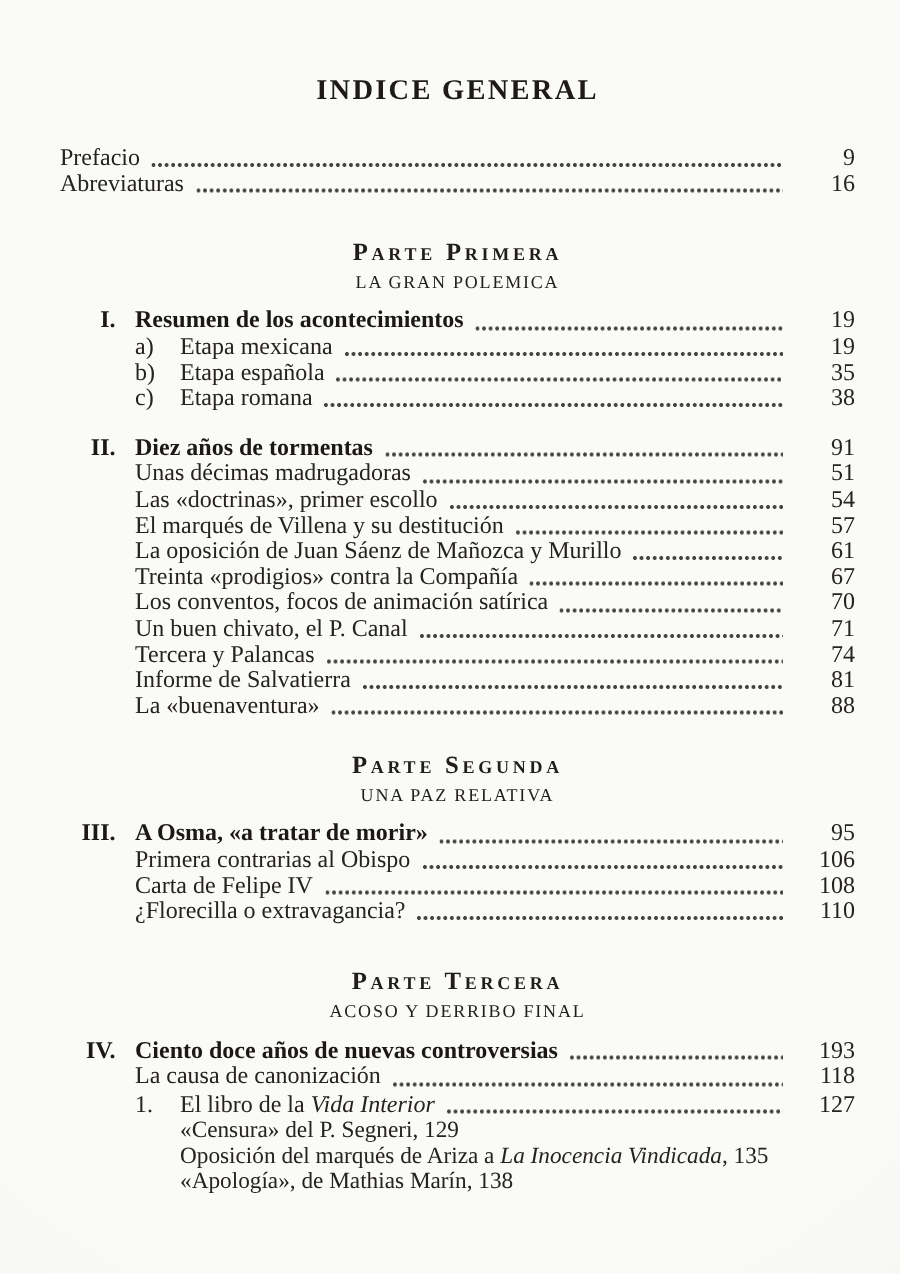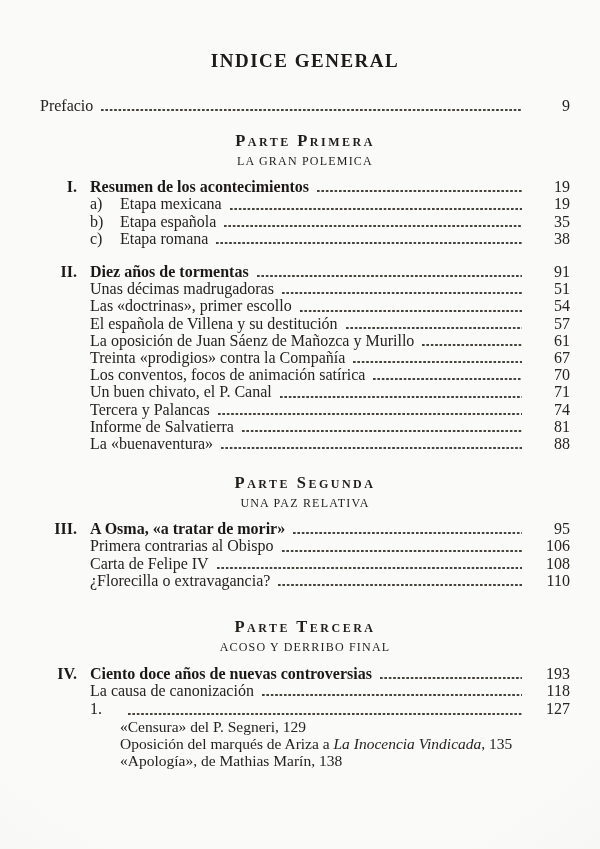--- a/index.html
+++ b/index.html
@@ -43,21 +43,21 @@
     letter-spacing: 2.5px;
     color: #211e1a;
   }
   .part-sub {
     margin-top: 3px;
     text-align: center;
     font-size: 12px;
     letter-spacing: 1.2px;
     color: #211e1a;
   }
-  .mt-27 { margin-top: 17px; }
+  .mt-27 { margin-top: 27px; }
   .mt-21 { margin-top: 21px; }
   .mt-28 { margin-top: 28px; }
   .row {
     display: flex;
     align-items: baseline;
     font-size: 16px;
     line-height: 17.2px;
   }
   .row.lvl1 { margin-top: 9px; }
   .row.lvl1 .num,
@@ -109,20 +109,25 @@
   <div class="content">
 
     <div class="doc-title">INDICE GENERAL</div>
 
     <div class="front-matter">
       <div class="row">
         <span class="txt">Prefacio</span>
         <span class="leader"></span>
         <span class="pg">9</span>
       </div>
+      <div class="row">
+        <span class="txt">Abreviaturas</span>
+        <span class="leader"></span>
+        <span class="pg">16</span>
+      </div>
     </div>
 
     <div class="part-head mt-27">Parte Primera</div>
     <div class="part-sub">LA GRAN POLEMICA</div>
 
     <div class="row lvl1">
       <span class="num">I.</span>
       <span class="ttl">Resumen de los acontecimientos</span>
       <span class="leader"></span>
       <span class="pg">19</span>
@@ -156,21 +161,21 @@
       <span class="txt">Unas décimas madrugadoras</span>
       <span class="leader"></span>
       <span class="pg">51</span>
     </div>
     <div class="row sub">
       <span class="txt">Las «doctrinas», primer escollo</span>
       <span class="leader"></span>
       <span class="pg">54</span>
     </div>
     <div class="row sub">
-      <span class="txt">El española de Villena y su destitución</span>
+      <span class="txt">El marqués de Villena y su destitución</span>
       <span class="leader"></span>
       <span class="pg">57</span>
     </div>
     <div class="row sub">
       <span class="txt">La oposición de Juan Sáenz de Mañozca y Murillo</span>
       <span class="leader"></span>
       <span class="pg">61</span>
     </div>
     <div class="row sub">
       <span class="txt">Treinta «prodigios» contra la Compañía</span>
@@ -237,20 +242,21 @@
       <span class="leader"></span>
       <span class="pg">193</span>
     </div>
     <div class="row sub">
       <span class="txt">La causa de canonización</span>
       <span class="leader"></span>
       <span class="pg">118</span>
     </div>
     <div class="row sub" style="margin-top:1px">
       <span class="marker">1.</span>
+      <span class="txt"><span>El libro de la </span><span class="it">Vida Interior</span></span>
       <span class="leader"></span>
       <span class="pg">127</span>
     </div>
 
     <div class="note">
       <span>«Censura» del P. Segneri, 129</span>
     </div>
     <div class="note">
       <span>Oposición del marqués de Ariza a </span><span class="it">La Inocencia Vindicada</span><span>, 135</span>
     </div>

